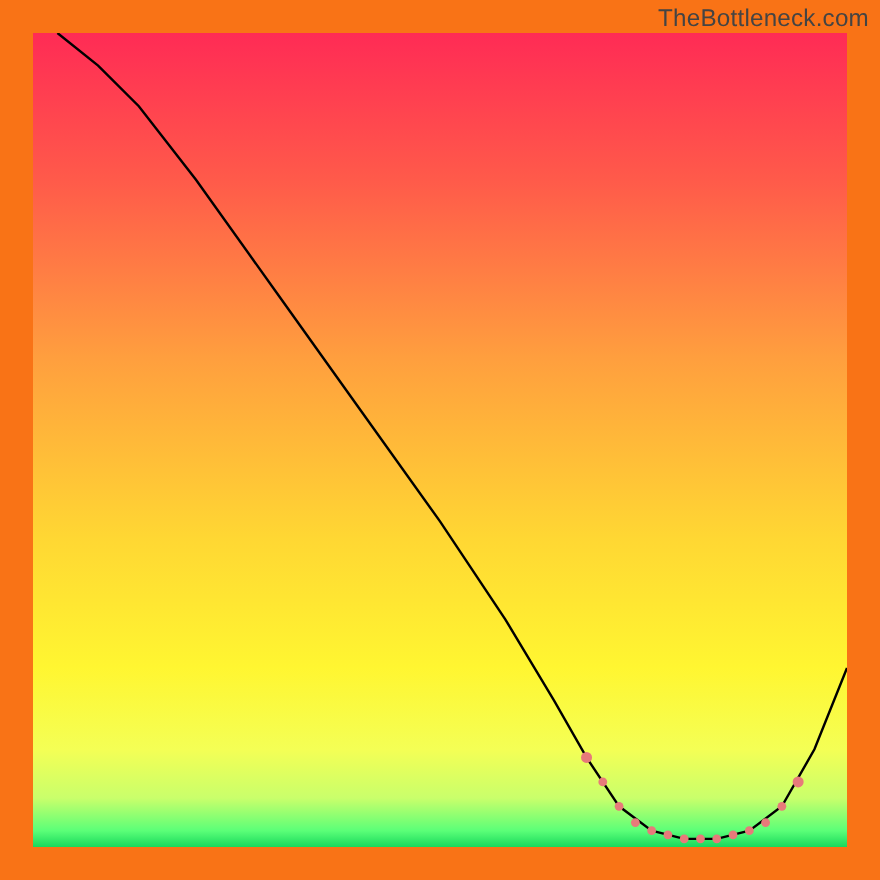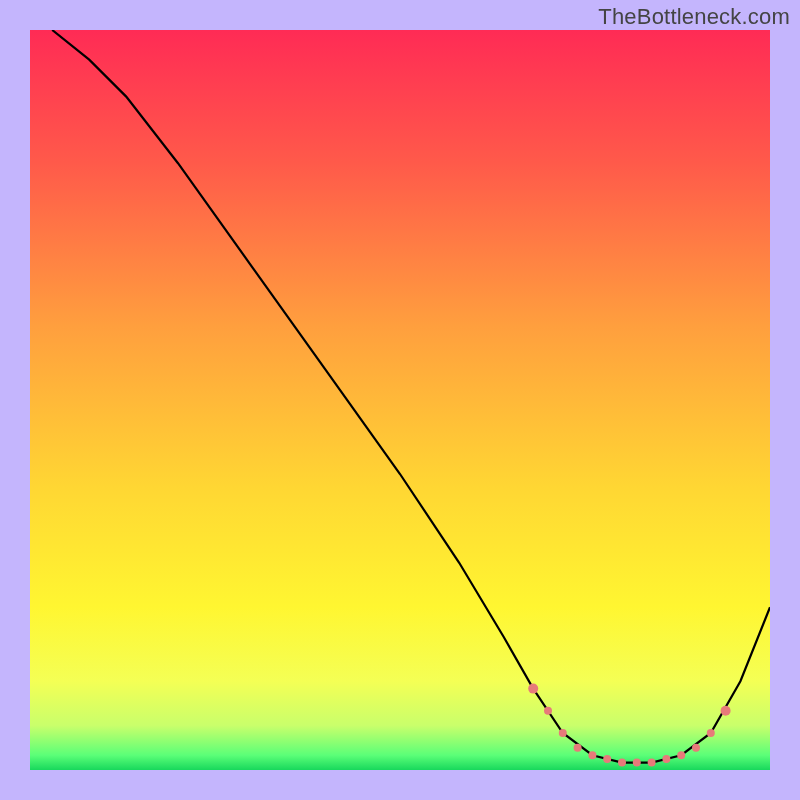--- a/index.html
+++ b/index.html
@@ -1,20 +1,20 @@
 <!DOCTYPE html>
 <html><head>
 <meta charset="utf-8">
 <style>
   * { margin: 0; padding: 0; box-sizing: border-box; }
   html, body { width: 800px; height: 800px; overflow: hidden; background: #000; }
   .container {
     width: 800px;
     height: 800px;
-    background: #c4b5fd;
+    background: #f97316;
     position: relative;
   }
   .watermark {
     position: absolute;
     top: 4px;
     right: 10px;
     color: #444;
     font-family: Arial, Helvetica, sans-serif;
     font-size: 22px;
     font-weight: 500;

